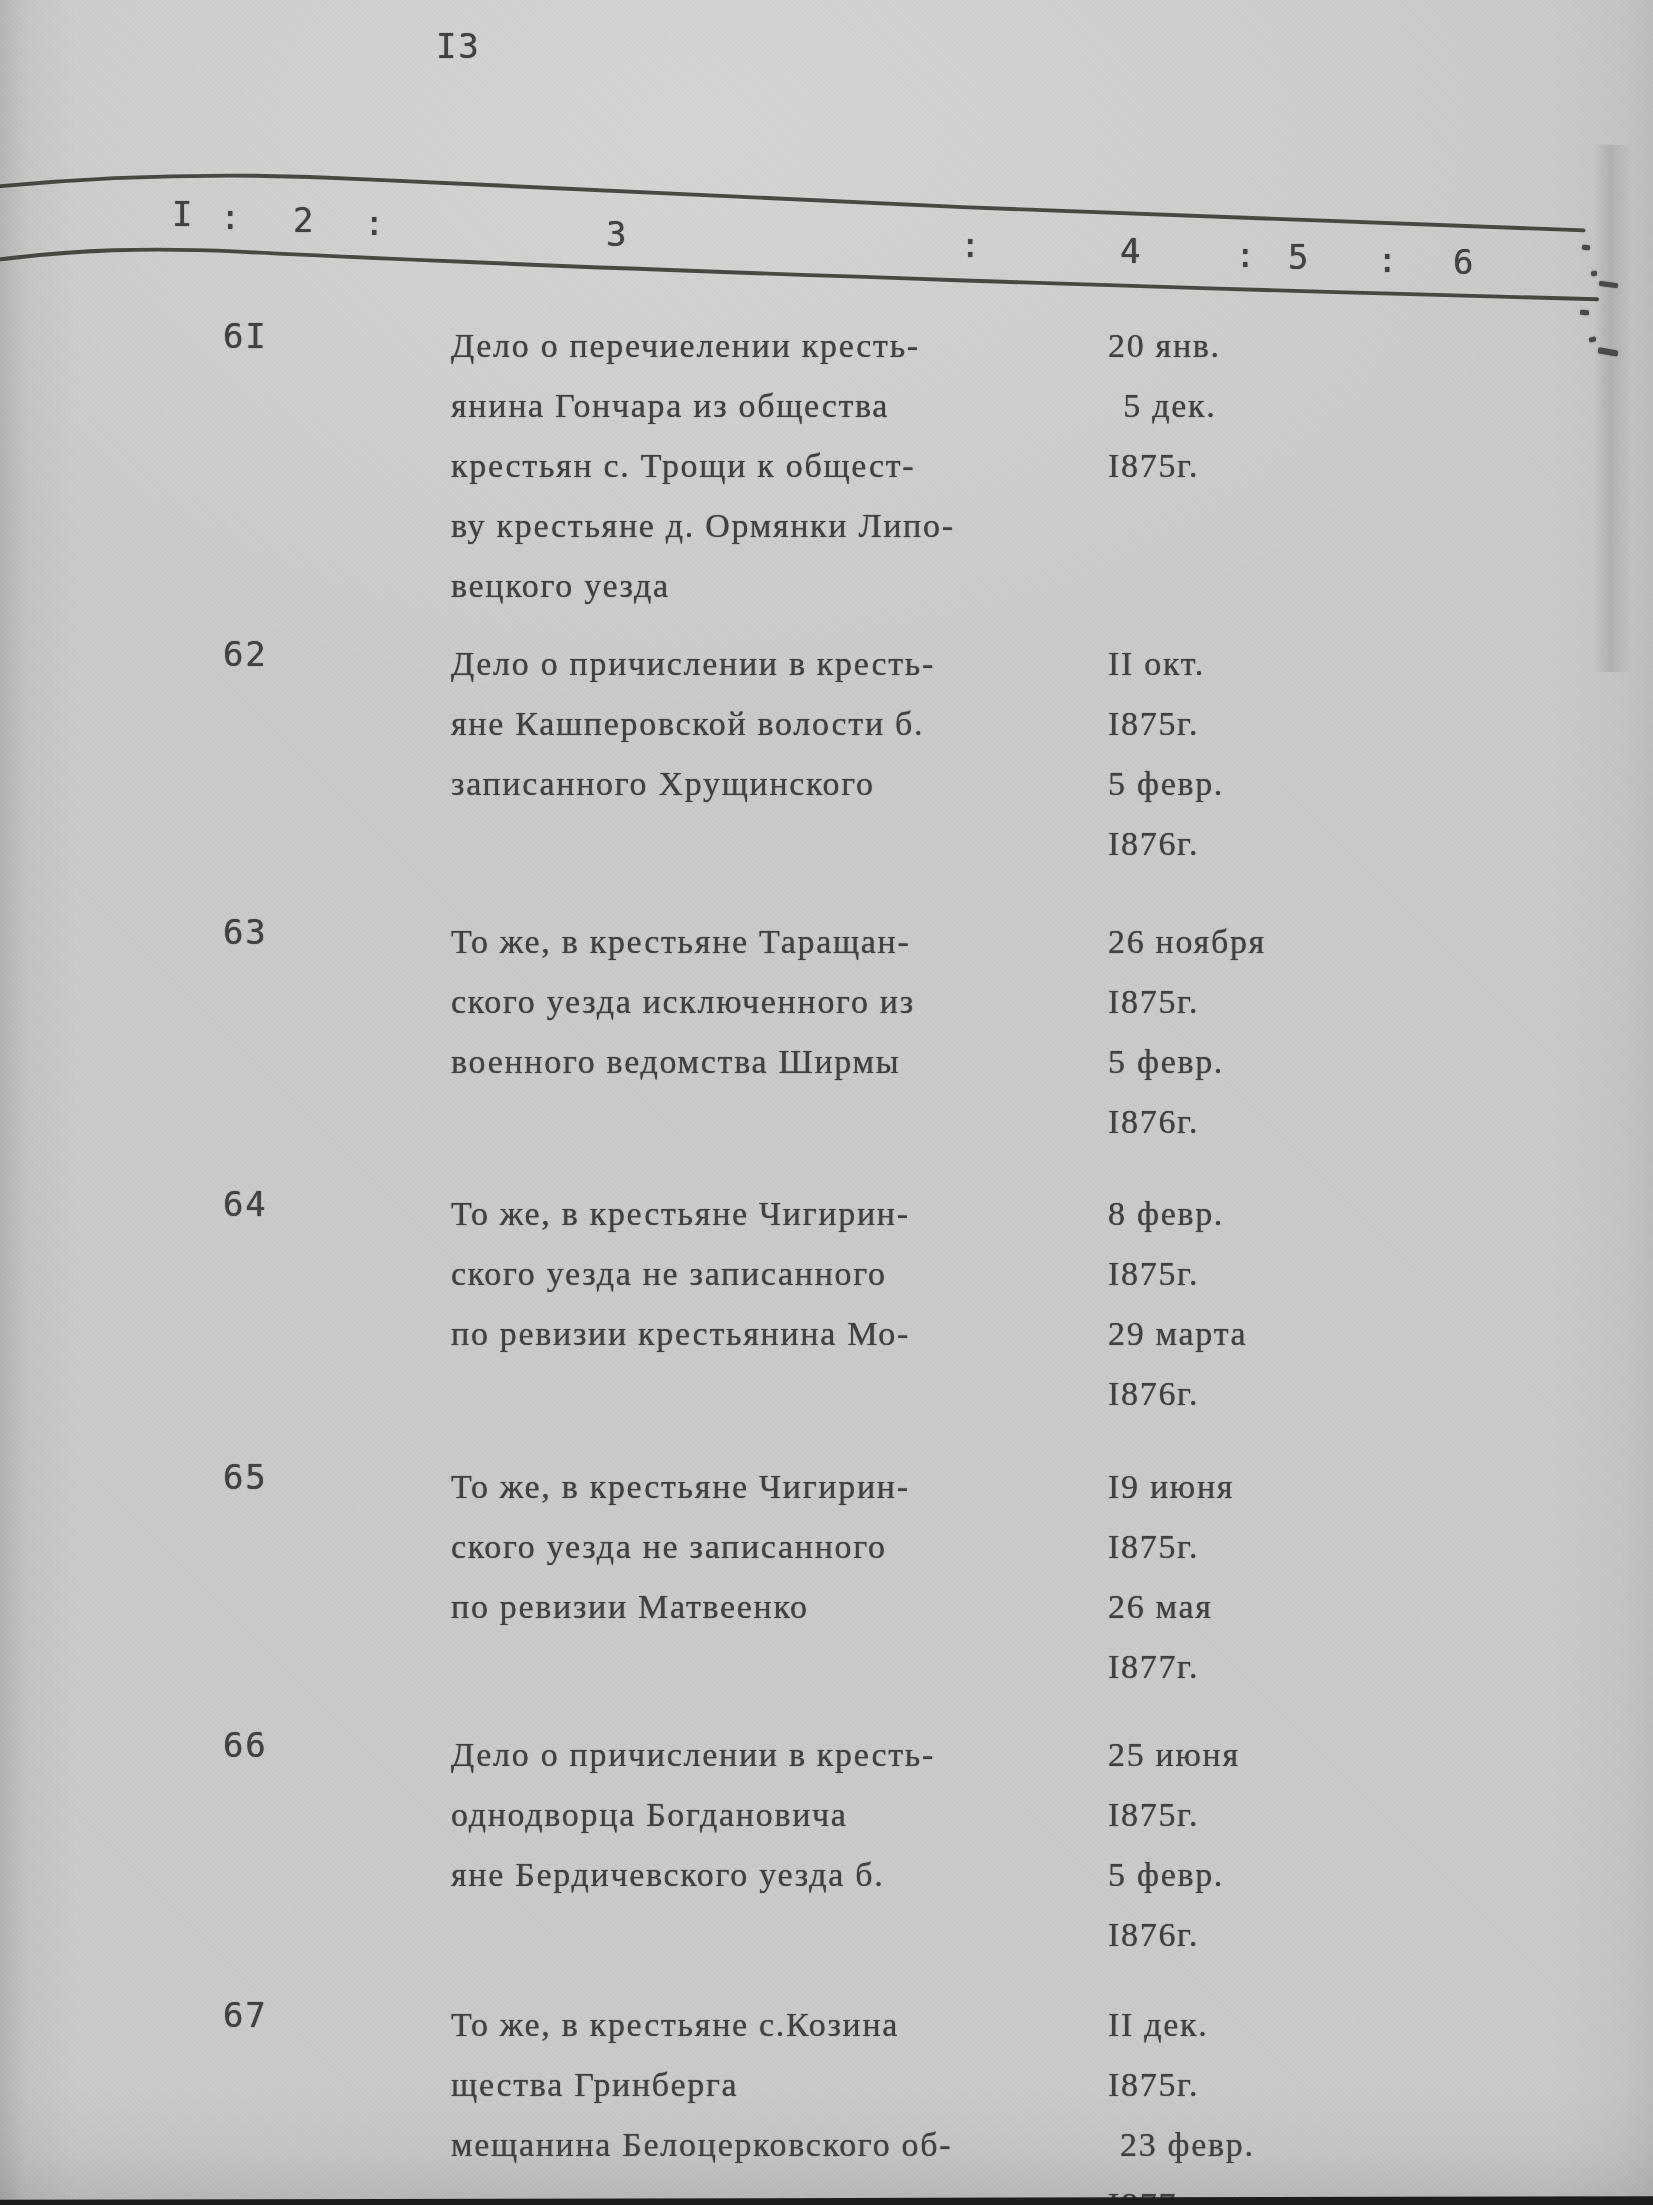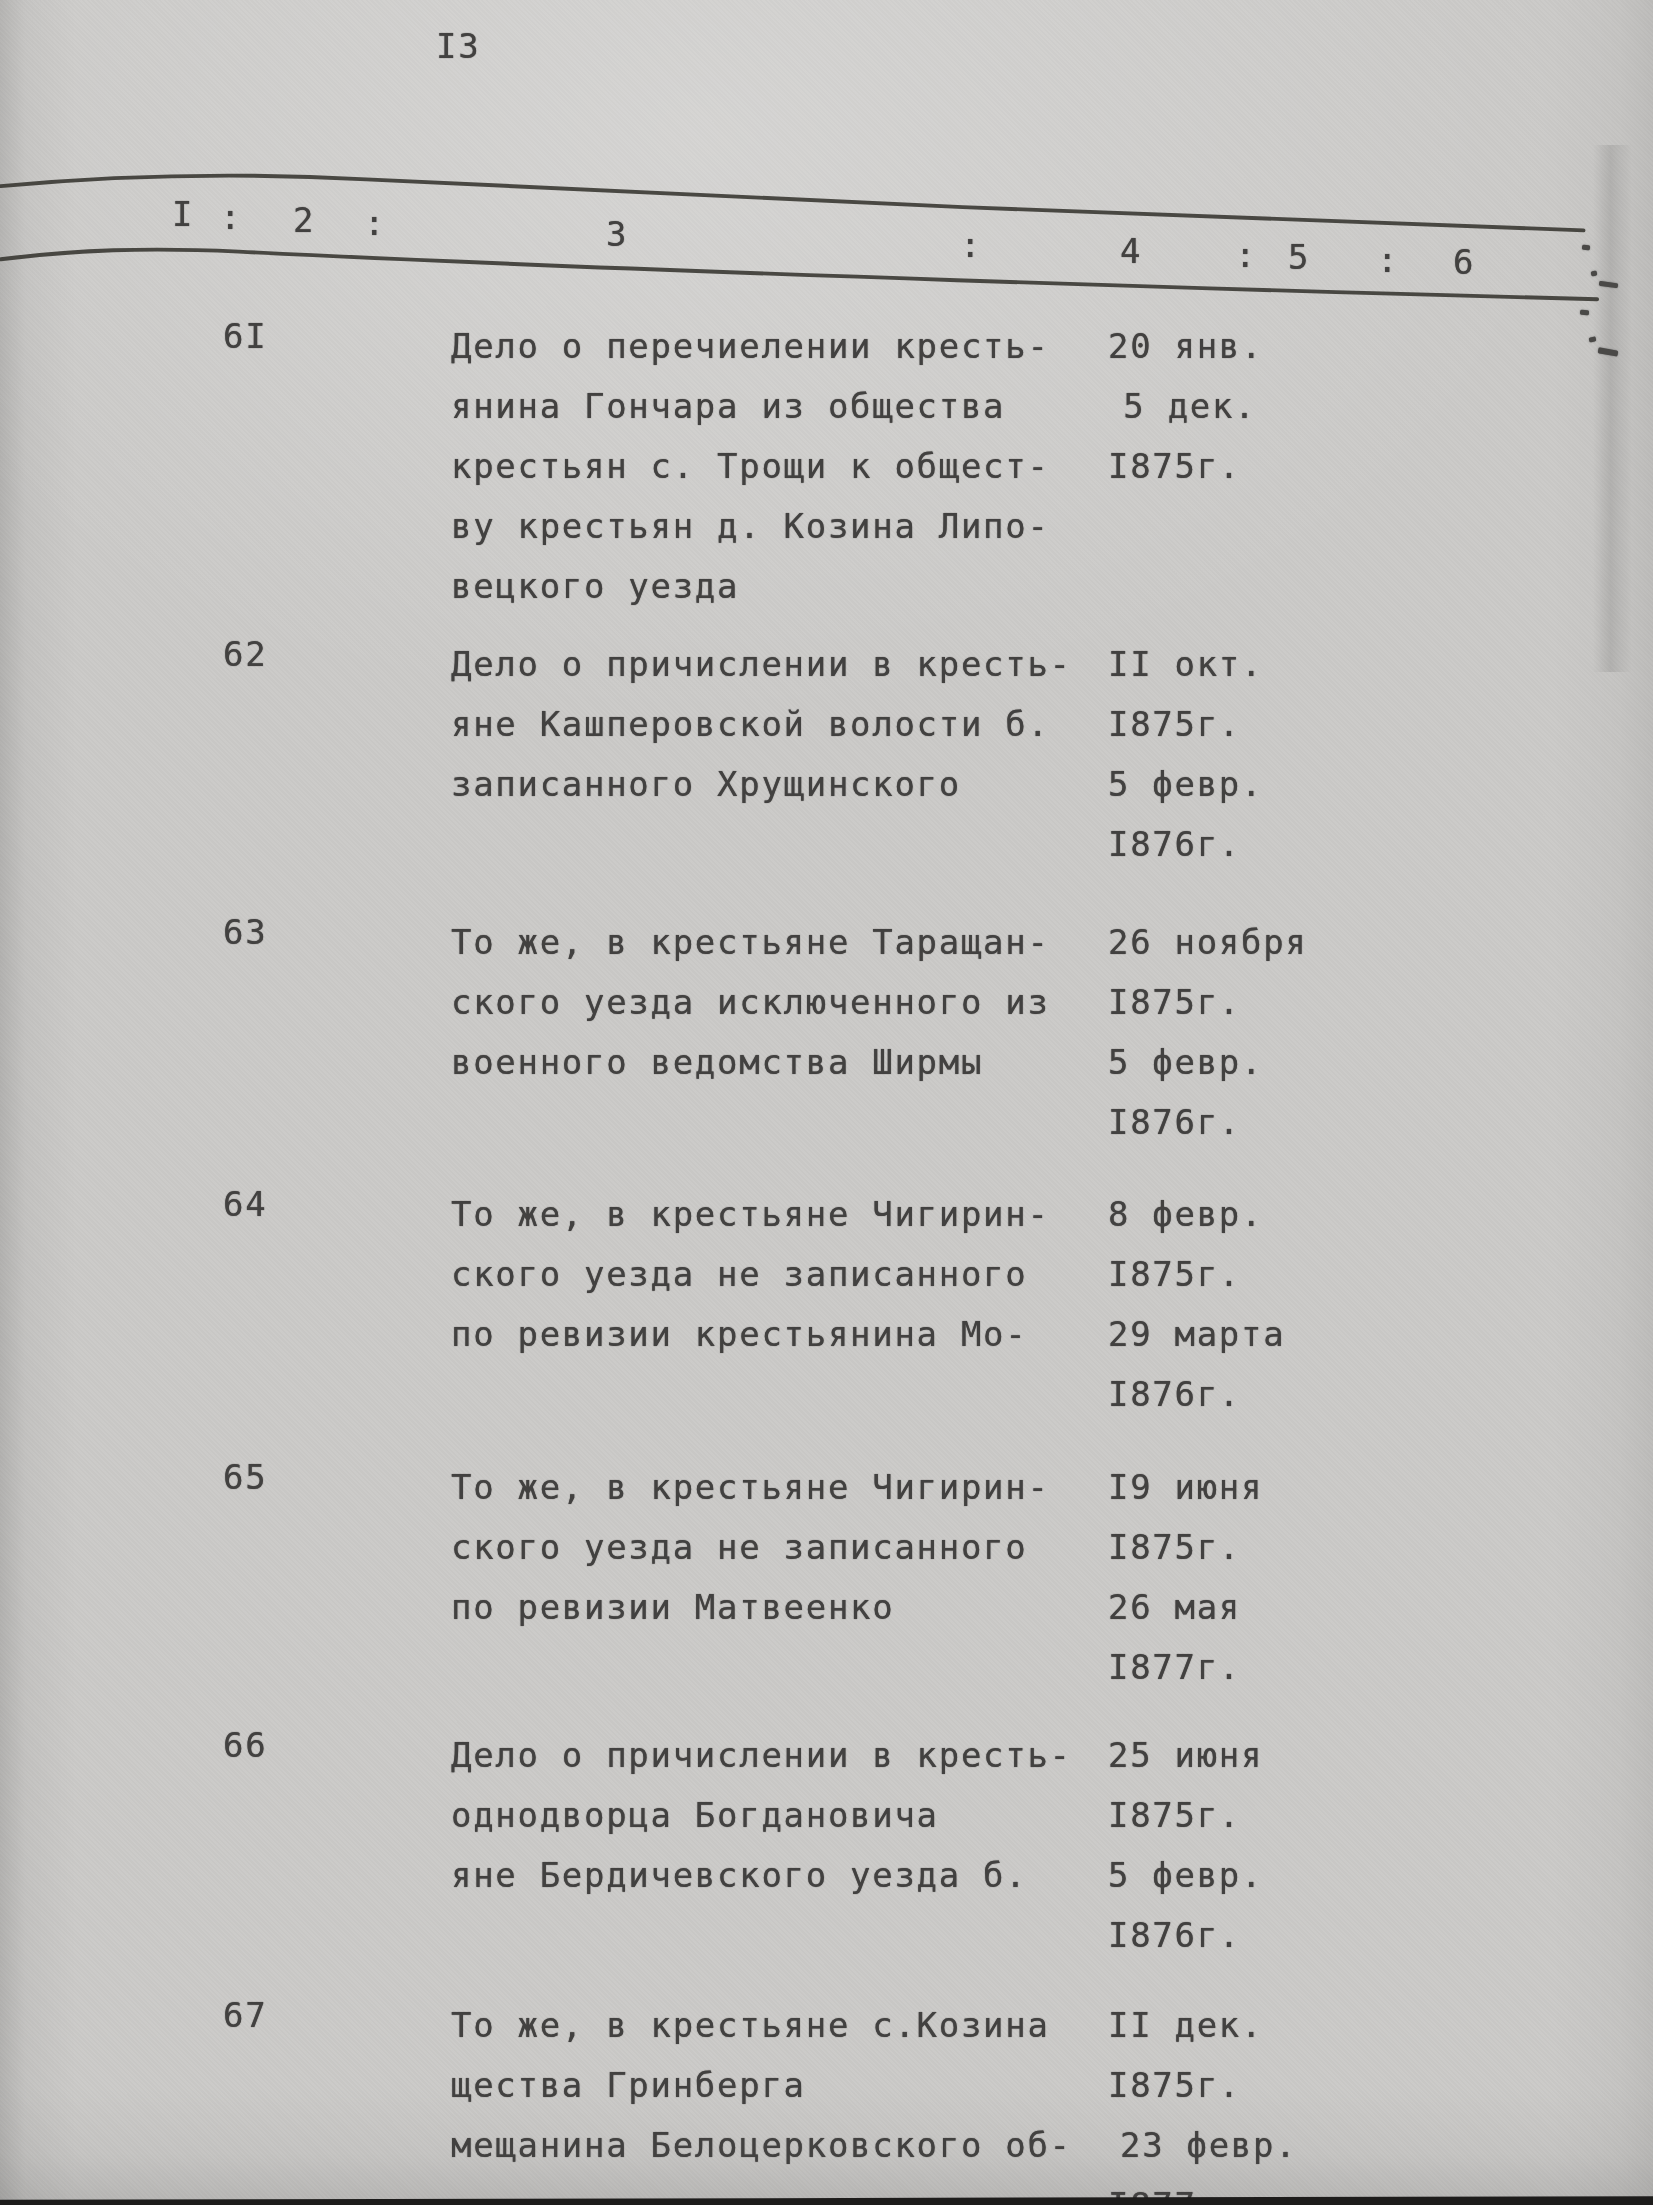--- a/index.html
+++ b/index.html
@@ -25,21 +25,21 @@
     white-space:pre;
   }
   .page-number{position:absolute;left:436px;top:25.5px;}
   .rules{position:absolute;left:0;top:0;}
   .colhead{position:absolute;}
   .row{position:absolute;left:0;width:1654px;}
   .cell{position:absolute;top:0;}
   .cell.num{left:223px;}
   .cell.desc{left:451px;width:664px;}
   .cell.dates{left:1108px;width:255px;}
-  .ln{height:60px;line-height:60px;}
+  .ln{height:60px;line-height:60px;font-family:Liberation Serif, serif;}
   .edge-shadow{
     position:absolute;left:1593px;top:145px;width:39px;height:527px;
     background:linear-gradient(90deg, rgba(0,0,0,0), rgba(0,0,0,.10) 45%, rgba(0,0,0,0));
   }
   .bottom-edge{
     position:absolute;left:-8.5px;bottom:-3.4px;width:1676px;height:10.2px;
     background:#1d1c1b;transform:rotate(-0.12deg);
   }
   .ink-mark{position:absolute;background:#4a4947;border-radius:1.7px;box-shadow:0 0 1.7px rgba(60,60,60,.6);}
 </style>
@@ -66,21 +66,21 @@
   <div class="colhead ink" style="left:1288px;top:237px">5</div>
   <div class="colhead ink" style="left:1377px;top:240px">:</div>
   <div class="colhead ink" style="left:1453px;top:242px">6</div>
 
   <section class="row" style="top:316px">
     <div class="cell num ink">6I</div>
     <div class="cell desc">
       <div class="ln ink">Дело о перечиелении кресть-</div>
       <div class="ln ink">янина Гончара из общества</div>
       <div class="ln ink">крестьян с. Трощи к общест-</div>
-      <div class="ln ink">ву крестьян д. Козина Липо-</div>
+      <div class="ln ink">ву крестьяне д. Ормянки Липо-</div>
       <div class="ln ink">вецкого уезда</div>
     </div>
     <div class="cell dates">
       <div class="ln ink">20 янв.</div>
       <div class="ln ink" style="padding-left:15.3px">5 дек.</div>
       <div class="ln ink">I875г.</div>
     </div>
   </section>
 
   <section class="row" style="top:634px">

